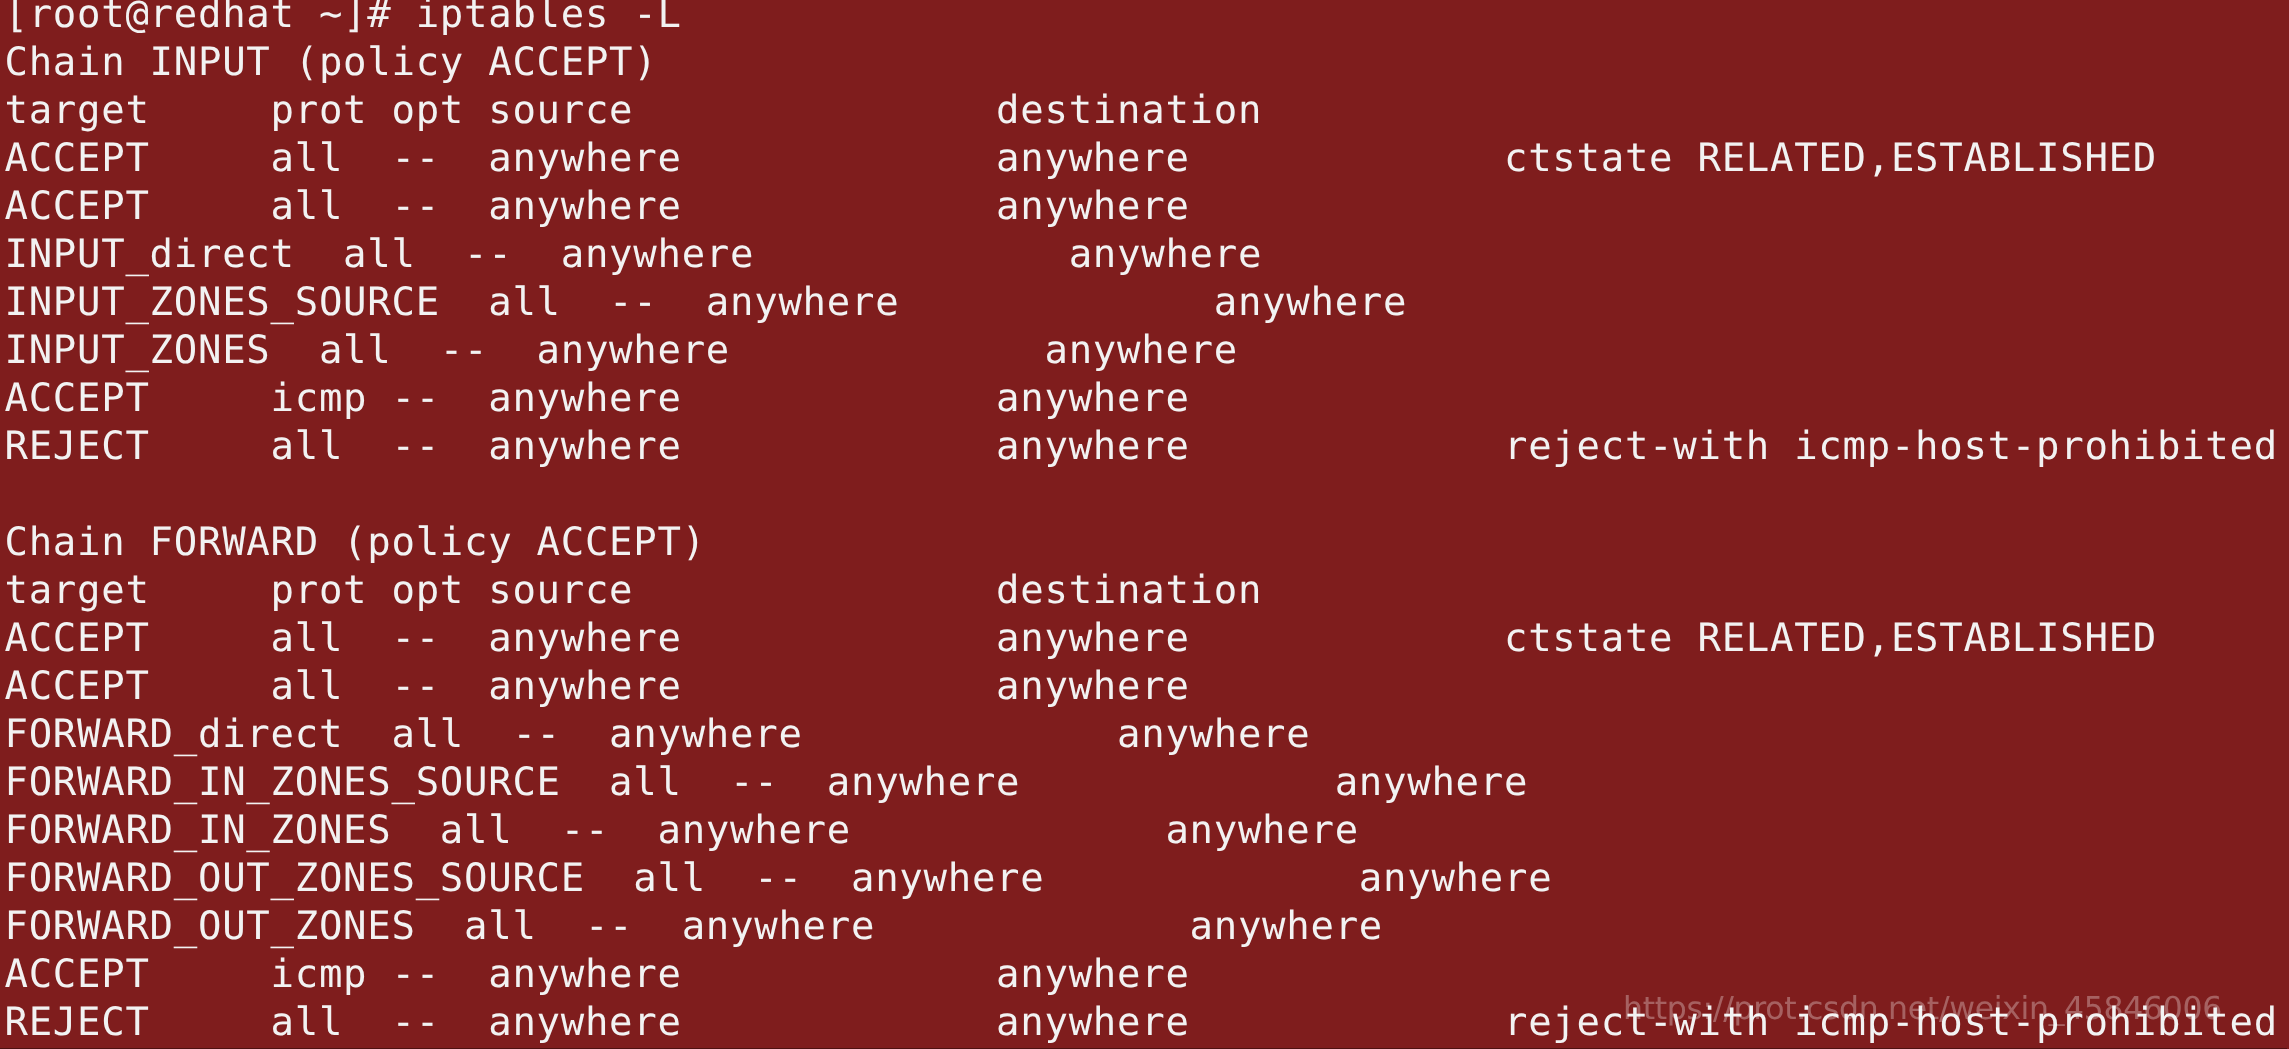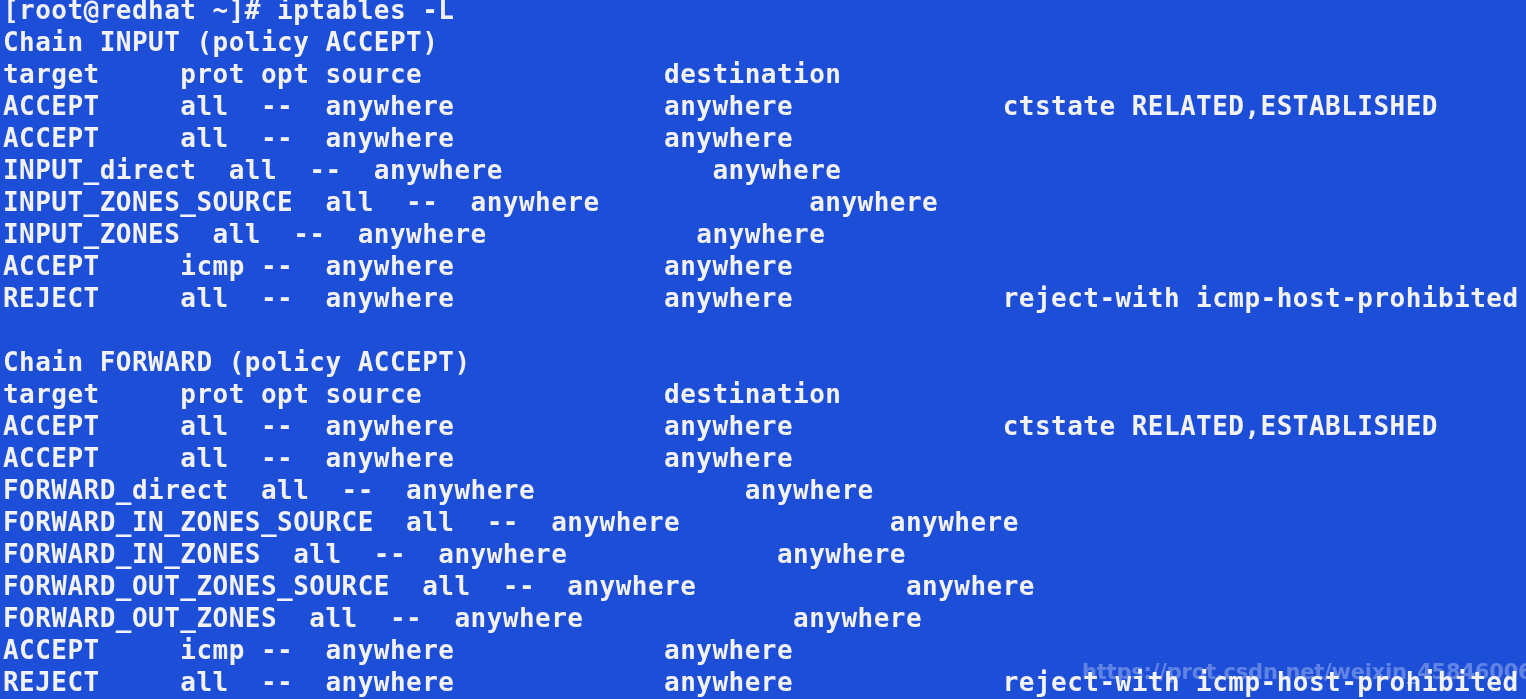--- a/index.html
+++ b/index.html
@@ -15,23 +15,22 @@
     position: relative;
     font-family: "DejaVu Sans Mono", "Liberation Mono", monospace;
   }
 
   #terminal {
     position: absolute;
     left: 0;
     top: 0;
     width: 1526px;
     height: 699px;
-    background: #1d4ed8;
+    background: #7f1d1d;
     overflow: hidden;
-    font-weight: bold;
   }
 
   
   #screen {
     position: absolute;
     left: 3px;
     top: -6px;
     margin: 0;
     padding: 0;
     font-family: "DejaVu Sans Mono", "Liberation Mono", monospace;

